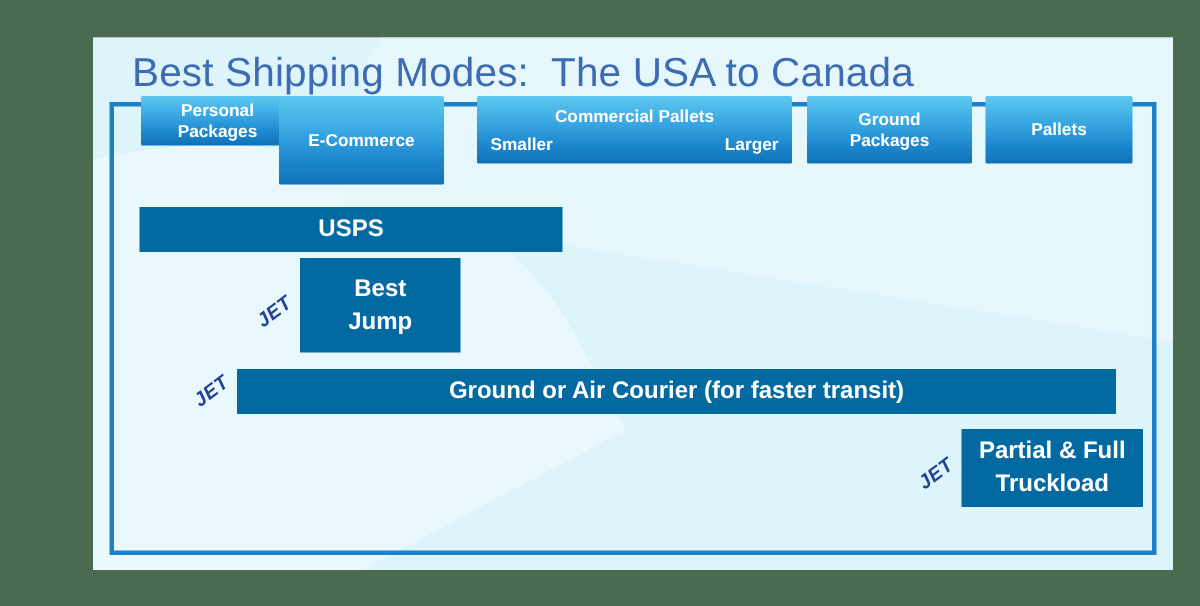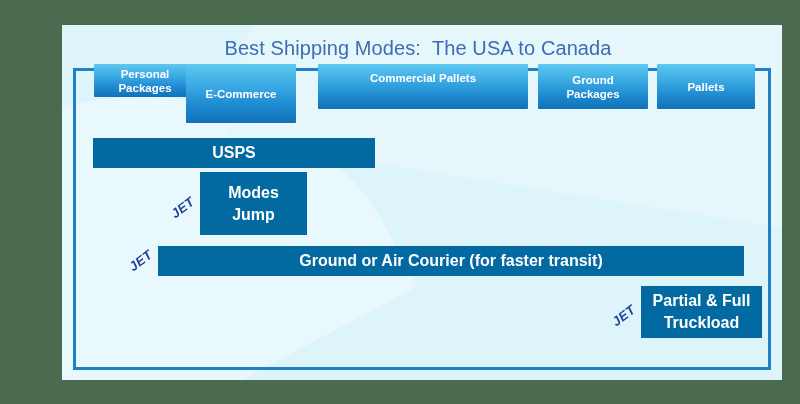--- a/index.html
+++ b/index.html
@@ -62,25 +62,24 @@
 
   
   #slide-title {
     position: absolute;
     left: 26px;
     top: 3px;
     width: 660px;
     height: 40px;
     line-height: 40px;
     color: #3e6cb3;
-    font-size: 20px;
+    font-size: 27px;
     font-weight: normal;
     letter-spacing: 0.1px;
     white-space: pre;
-    text-align: center;
   }
 
   
   #chart-frame {
     position: absolute;
     left: 11px;
     top: 43px;
     width: 698px;
     height: 302px;
     border: 3px solid #1e81c7;
@@ -163,37 +162,41 @@
       <span class="cat-line">Personal</span>
       <span class="cat-line">Packages</span>
     </div>
 
     <div class="cat-box" id="cat-box-1" style="left:124px; top:39px; width:110px; height:59px;">
       <span class="cat-line">E-Commerce</span>
     </div>
 
     <div class="cat-box" id="cat-box-3" style="left:256px; top:39px; width:210px; height:45px;">
       <span class="cat-head">Commercial Pallets</span>
+      <span class="cat-endpoints">
+        <span>Smaller</span>
+        <span>Larger</span>
+      </span>
     </div>
 
     <div class="cat-box" id="cat-box-4" style="left:476px; top:39px; width:110px; height:45px;">
       <span class="cat-line">Ground</span>
       <span class="cat-line">Packages</span>
     </div>
 
     <div class="cat-box" id="cat-box-5" style="left:595px; top:39px; width:98px; height:45px;">
       <span class="cat-line">Pallets</span>
     </div>
 
     <div class="mode-bar" id="mode-bar-usps" style="left:31px; top:113px; width:282px; height:30px; font-size:16px;">
       <span>USPS</span>
     </div>
 
     <div class="mode-bar" id="mode-bar-zone-jump" style="left:138px; top:147px; width:107px; height:63px; font-size:16px;">
-      <span>Modes</span>
+      <span>Best</span>
       <span>Jump</span>
     </div>
     <div class="jet-tag" id="jet-tag-zone-jump" style="left:108px; top:175px;">JET</div>
 
     <div class="mode-bar" id="mode-bar-ground-or-air-courier" style="left:96px; top:221px; width:586px; height:30px; font-size:16px;">
       <span>Ground or Air Courier (for faster transit)</span>
     </div>
     <div class="jet-tag" id="jet-tag-ground-or-air-courier" style="left:66px; top:228px;">JET</div>
 
     <div class="mode-bar" id="mode-bar-partial-and-full-truckload" style="left:579px; top:261px; width:121px; height:52px; font-size:16px;">

